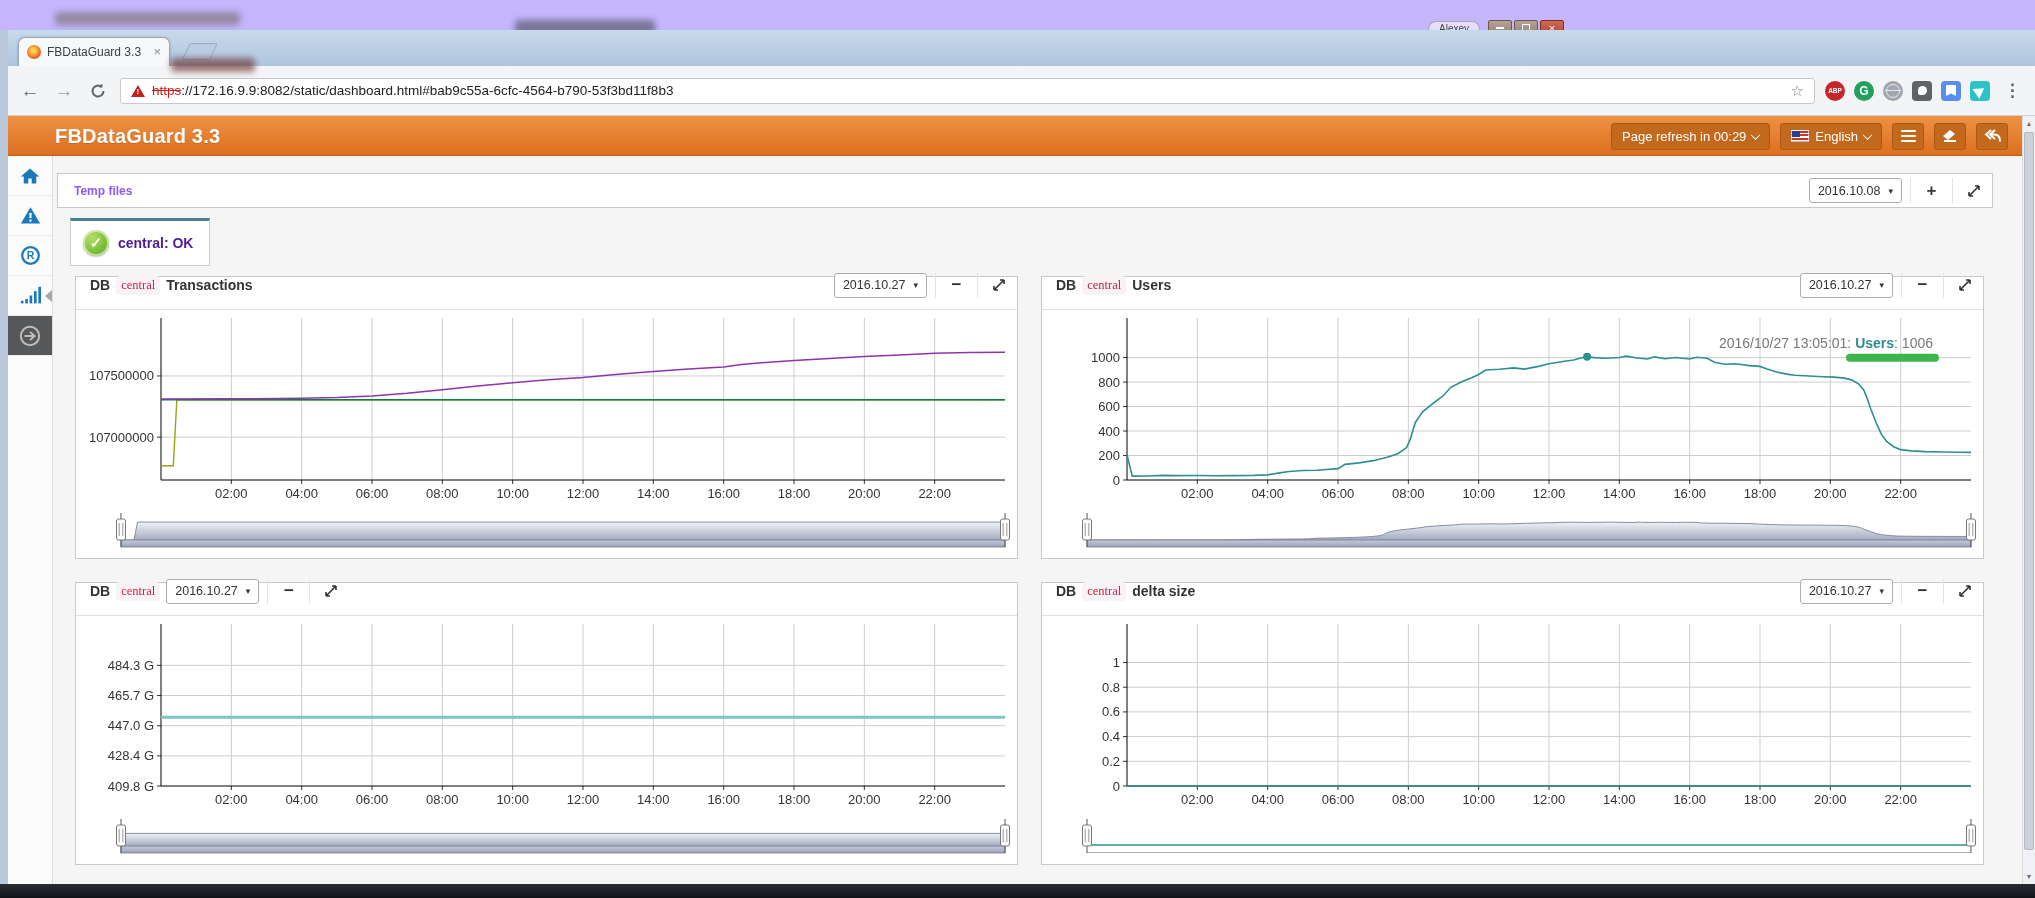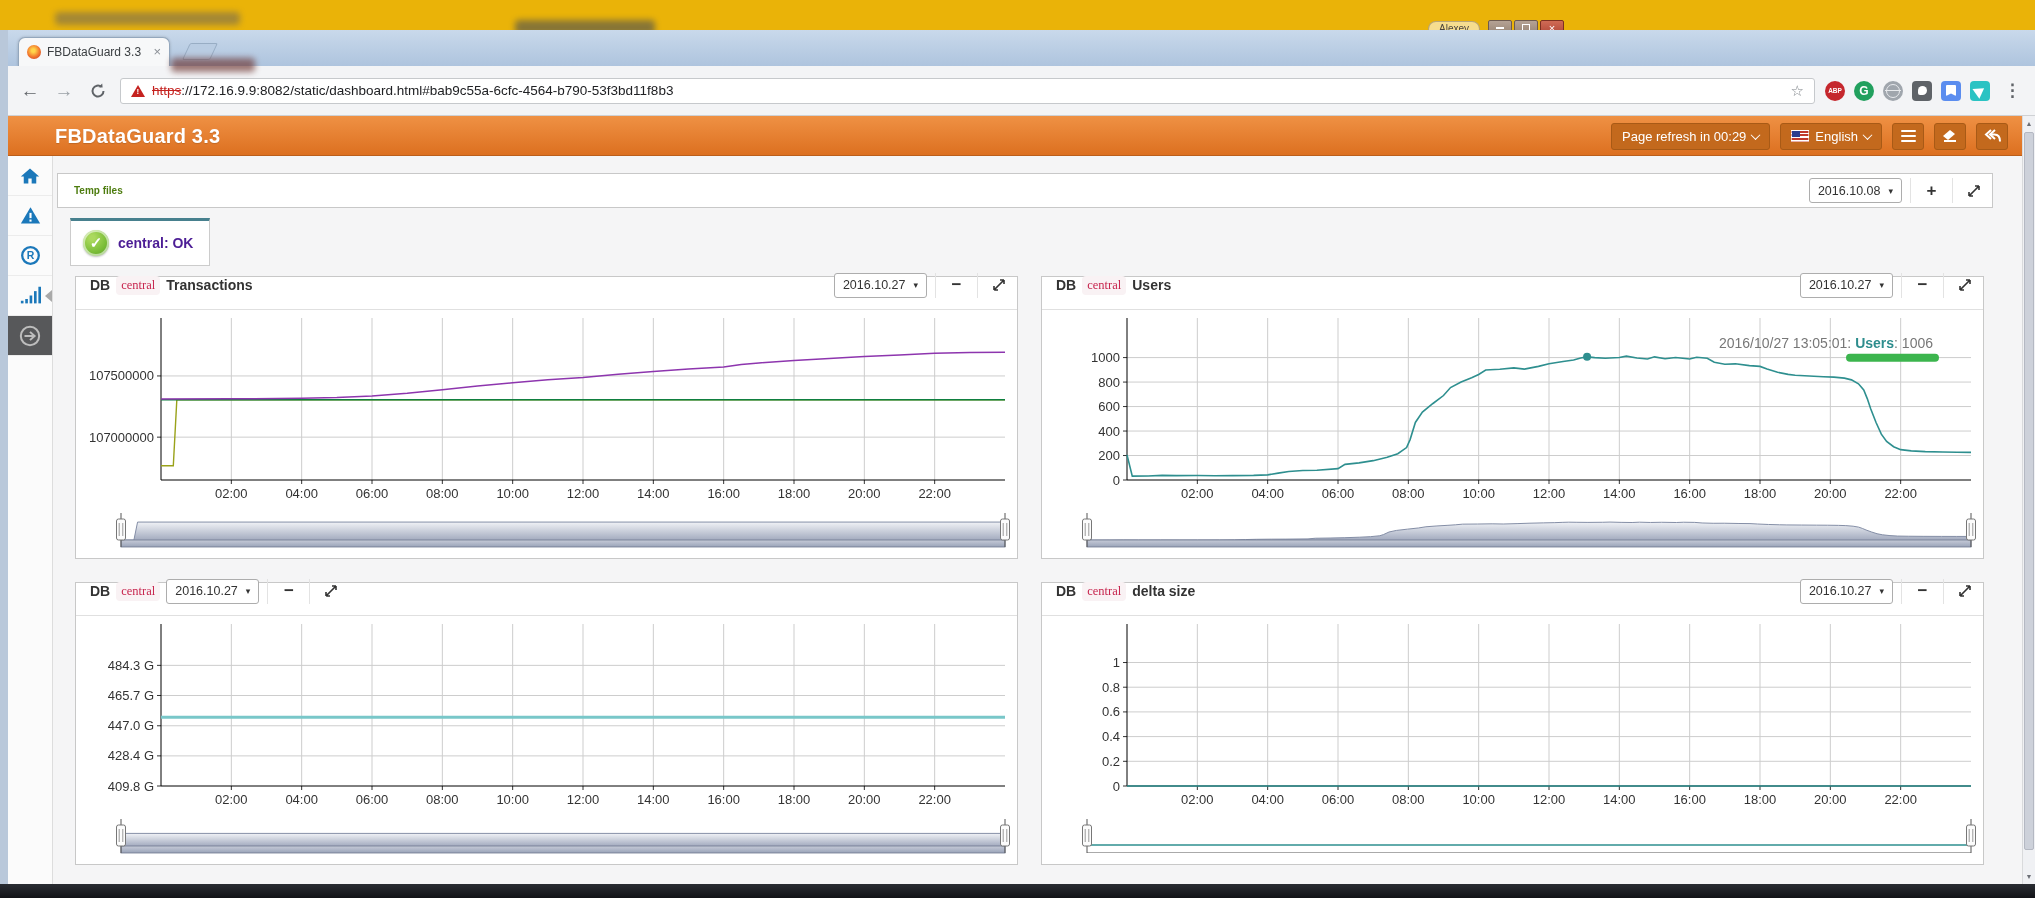--- a/index.html
+++ b/index.html
@@ -1,20 +1,20 @@
 <!DOCTYPE html>
 <html><head>
 <meta charset="utf-8">
 <style>
   * { margin:0; padding:0; box-sizing:border-box; }
   html,body { width:2035px; height:898px; overflow:hidden;
     font-family:"Liberation Sans", sans-serif; background:#d9d2c5; }
 
   
-  .desktop-top { position:absolute; left:0; top:0; width:2035px; height:34px; background:#eab308; }
+  .desktop-top { position:absolute; left:0; top:0; width:2035px; height:34px; background:#c4b5fd; }
   .bg-blob { position:absolute; border-radius:4px; filter:blur(3px); }
   .blob-a { left:55px; top:12px; width:185px; height:13px; background:#6b6459; opacity:.55; }
   .blob-b { left:515px; top:20px; width:140px; height:15px; background:#464c55; opacity:.6; }
   .blob-c { left:163px; top:28px; width:84px; height:14px; background:#6d3430; opacity:.65; z-index:5; }
   .profile-pill { position:absolute; left:1428px; top:21px; width:52px; height:16px;
     background:rgba(255,255,255,.55); border:1px solid rgba(120,110,100,.5); border-radius:8px;
     font-size:10px; color:#4a443d; text-align:center; line-height:14px; }
   .win-btns { position:absolute; left:1488px; top:20px; display:flex; gap:2px; }
   .win-btn { width:24px; height:17px; border-radius:2px; border:1px solid #6d5a4f;
     background:linear-gradient(#b5a294,#93806f); color:#fff; font-size:9px; line-height:15px; text-align:center; }
@@ -88,21 +88,21 @@
   .sidebar { width:45px; background:#fbfbfb; border-right:1px solid #ddd; }
   .side-item { height:40px; display:flex; align-items:center; justify-content:center;
     border-bottom:1px solid #ececec; position:relative; }
   .side-item.active::after { content:""; position:absolute; right:0; top:14px;
     border-top:6px solid transparent; border-bottom:6px solid transparent; border-right:7px solid #a9a9a9; }
   .side-item.dark { background:#57585a; }
 
   .main { flex:1; overflow:hidden; }
   .panel-bar { margin:17px 29px 0 4px; height:35px; background:#fff; border:1px solid #c8c8c8;
     display:flex; align-items:center; padding:0 6px 0 16px; }
-  .panel-title { font-weight:bold; font-size:10px; color:#4d7c0f; flex:1; }
+  .panel-title { font-weight:bold; font-size:12px; color:#8b5cf6; flex:1; }
   .date-select { height:25px; background:#fff; border:1px solid #adadad; border-radius:3px;
     display:flex; align-items:center; gap:8px; padding:0 8px; font-size:12.5px; color:#333; }
   .date-caret { font-size:9px; color:#333; }
   .bar-ctl { height:25px; min-width:34px; display:flex; align-items:center; justify-content:center;
     border-left:1px solid #e3e3e3; margin-left:8px; padding-left:8px; background:none; border-top:none;
     border-right:none; border-bottom:none; font-size:17px; font-weight:bold; color:#333; }
 
   .status-tab { margin:10px 0 0 17px; width:140px; height:48px; background:#fff;
     border:1px solid #ccc; border-top:3px solid #47808e;
     display:flex; align-items:center; gap:9px; padding:0 12px; }

